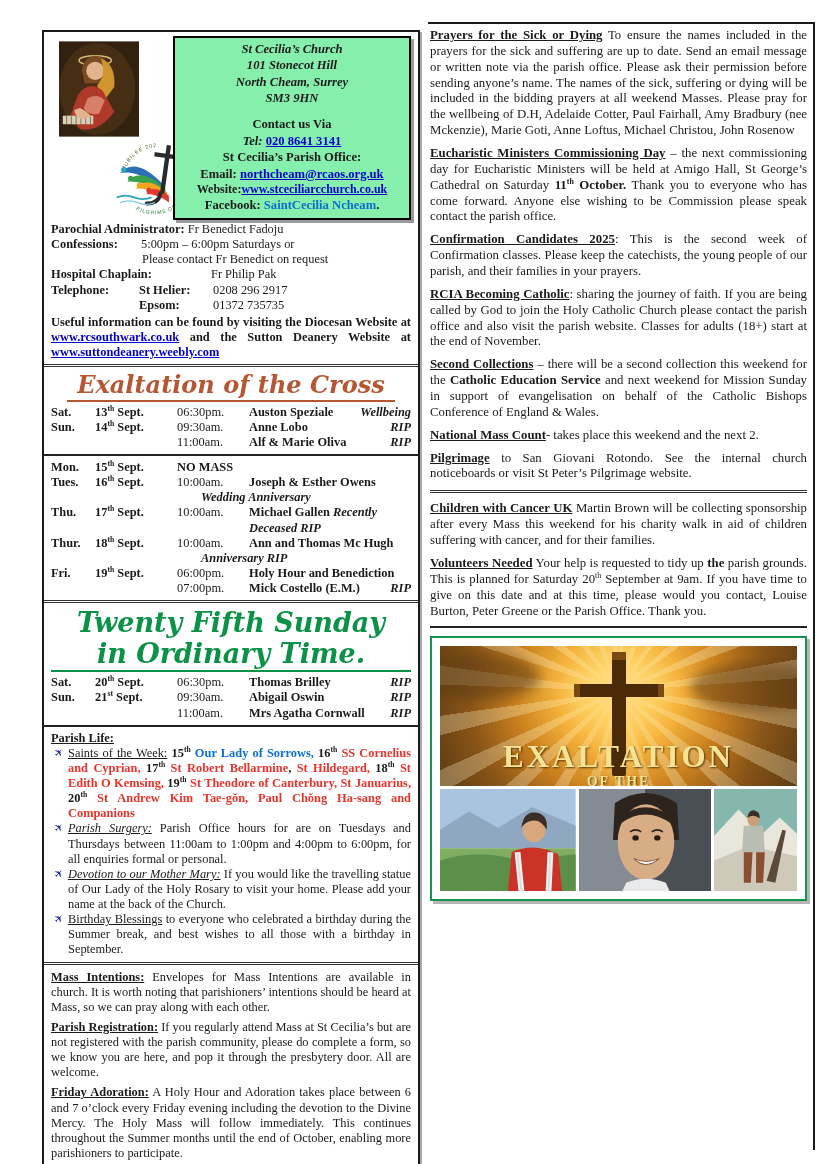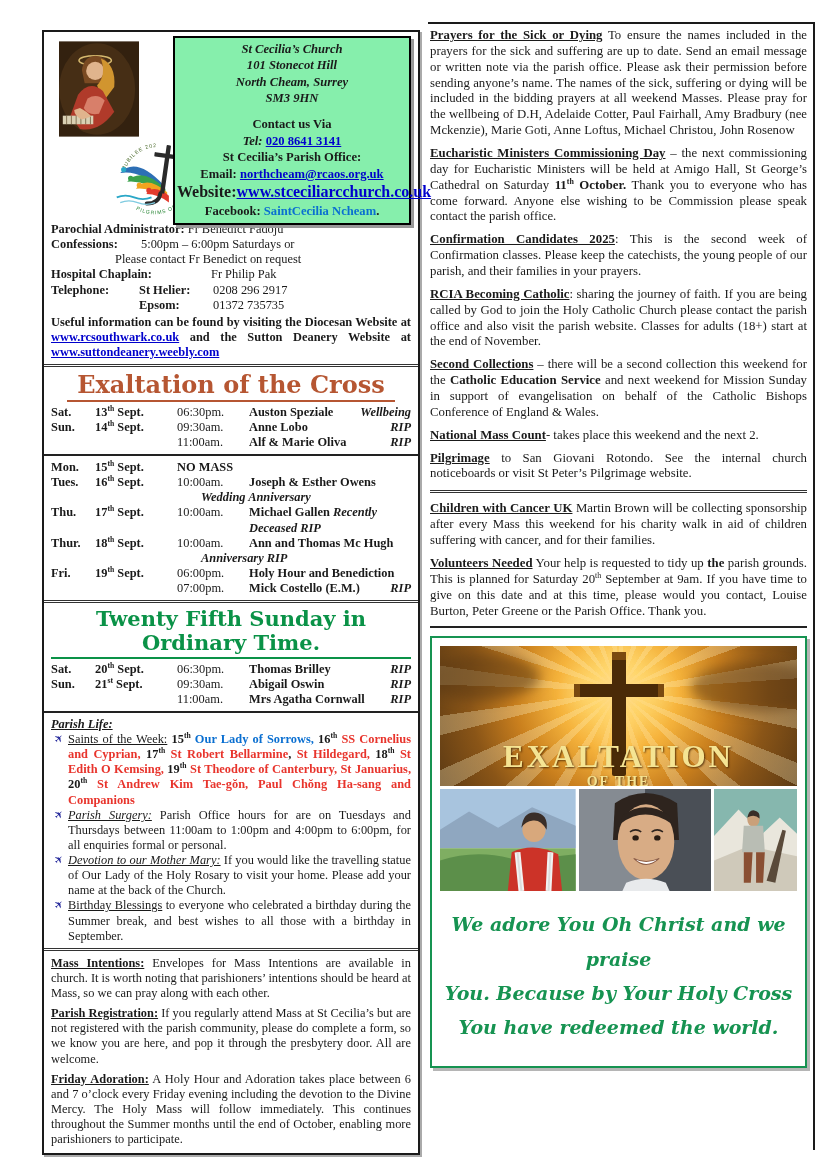--- a/index.html
+++ b/index.html
@@ -35,52 +35,52 @@
   .bi{font-weight:bold;font-style:italic;}
   .b{font-weight:bold;}
   .u{text-decoration:underline;}
   .bu{font-weight:bold;text-decoration:underline;}
   .iu{font-style:italic;text-decoration:underline;}
   .rb{color:var(--red);font-weight:bold;}
   .bb{color:var(--blue);font-weight:bold;}
   .link{color:var(--link);font-weight:bold;text-decoration:underline;cursor:pointer;}
   .fb{color:var(--blue);font-weight:bold;}
   .addr-gap{height:10px;}
-  .nowrap{white-space:nowrap;font-size:16px;}
+  .nowrap{white-space:nowrap;font-size:12px;}
   sup{font-size:0.62em;vertical-align:super;line-height:0;}
 
   .admin{margin-top:2px;}
   .admin .row{display:flex;}
   .w90{flex:0 0 90px;}
   .w160{flex:0 0 160px;}
   .w88{flex:0 0 88px;}
   .w74{flex:0 0 74px;}
-  .ind90{margin-left:64px;}
+  .ind90{margin-left:91px;}
   .useful{font-weight:bold;text-align:justify;margin-top:2px;}
 
   .sepA{border-top:3px double #333;margin:4px -7px;}
   .sepB{border-top:2.5px solid #222;margin:4px -7px;}
 
   .script{
-    font-family:"DejaVu Serif",serif;font-weight:bold;
+    font-family:"DejaVu Serif",serif;font-style:italic;font-weight:bold;
     width:fit-content;margin:2px auto 3px;padding:0 10px 1px;text-align:center;
   }
   .script.h1{color:var(--h1);font-size:24px;border-bottom:2px solid var(--h1);line-height:1.15;}
-  .script.h2{color:var(--h2);font-size:21px;border-bottom:2px solid var(--h2);line-height:1.15;}
+  .script.h2{color:var(--h2);font-size:27px;border-bottom:2px solid var(--h2);line-height:1.15;}
 
   .mrow{display:flex;align-items:baseline;}
   .md{flex:0 0 44px;font-weight:bold;}
   .mdate{flex:0 0 82px;font-weight:bold;}
   .mt{flex:0 0 72px;}
   .mn{flex:1;font-weight:bold;}
   .mni{font-style:italic;}
   .mr{font-weight:bold;font-style:italic;margin-left:auto;}
   .msub{margin-left:150px;font-weight:bold;font-style:italic;}
 
-  .pl-head{font-weight:bold;font-style:italic;text-decoration:underline;margin-top:2px;}
+  .pl-head{font-weight:bold;text-decoration:underline;margin-top:2px;}
   ul.pl{list-style:none;}
   ul.pl li{display:flex;align-items:flex-start;}
   .bullet{
     flex:0 0 17px;color:#2b2f9e;font-family:"DejaVu Sans",sans-serif;
     transform:rotate(-45deg);font-size:11px;line-height:1.3;text-align:center;
   }
   .pl-body{flex:1;text-align:justify;}
 
   .lsec{text-align:justify;margin-top:5px;}
 
@@ -419,20 +419,15 @@
           <path d="M0 46 L28 20 L55 44 L75 28 L95 44 L95 100 L0 100 Z" fill="#e9e6dc"></path>
           <path d="M0 70 L40 56 L95 66 L95 100 L0 100 Z" fill="#cfc9ba"></path>
           <path d="M60 90 L78 40 L82 41 L70 92 Z" fill="#5a4a3a"></path>
           <circle cx="45" cy="30" r="7" fill="#caa07a"></circle>
           <path d="M38 28 Q40 20 46 21 Q53 22 52 29 Q46 24 38 28 Z" fill="#3a2e28"></path>
           <path d="M34 36 L56 36 L58 62 L32 62 Z" fill="#b9bdb4"></path>
           <path d="M34 62 L44 62 L42 92 L34 92 Z M48 62 L58 62 L56 92 L48 92 Z" fill="#8a4f33"></path>
         </svg>
       </div>
 
-      <div class="prayer">
-        <div>We adore You Oh Christ and we praise</div>
-        <div>You. Because by Your Holy Cross</div>
-        <div>You have redeemed the world.</div>
-      </div>
     </div>
   </div>
 </div>
 
 </body></html>

